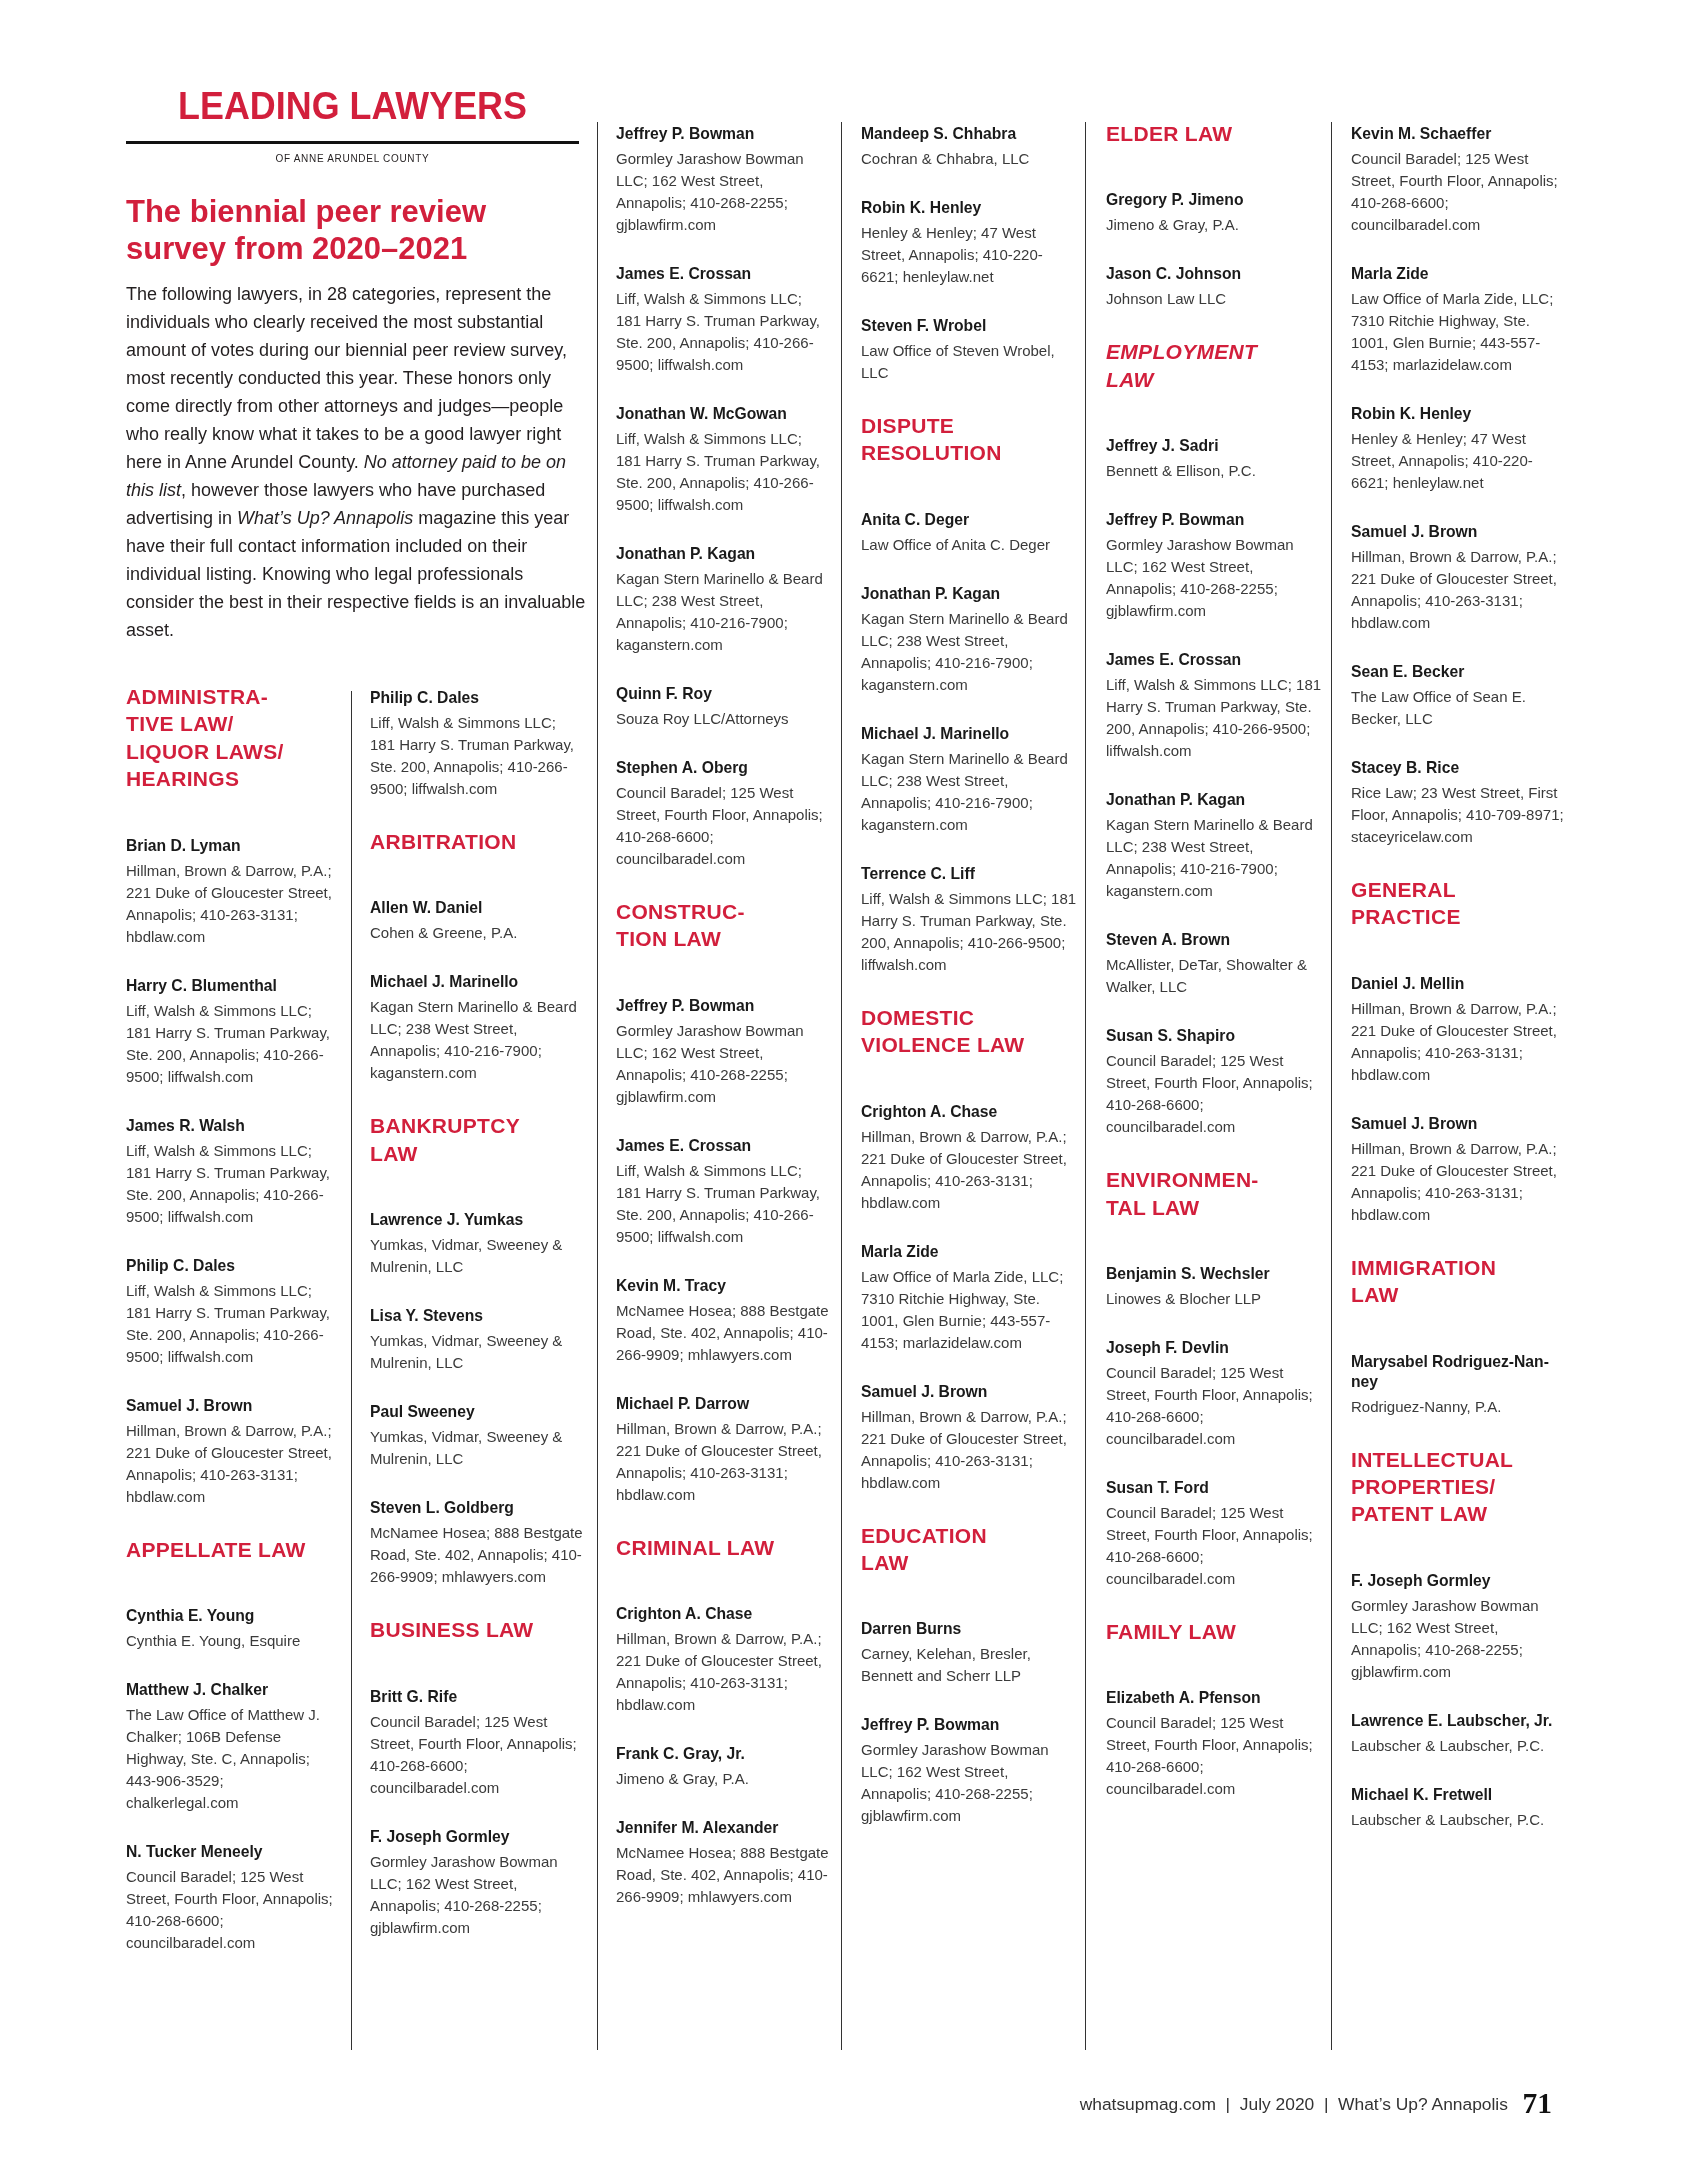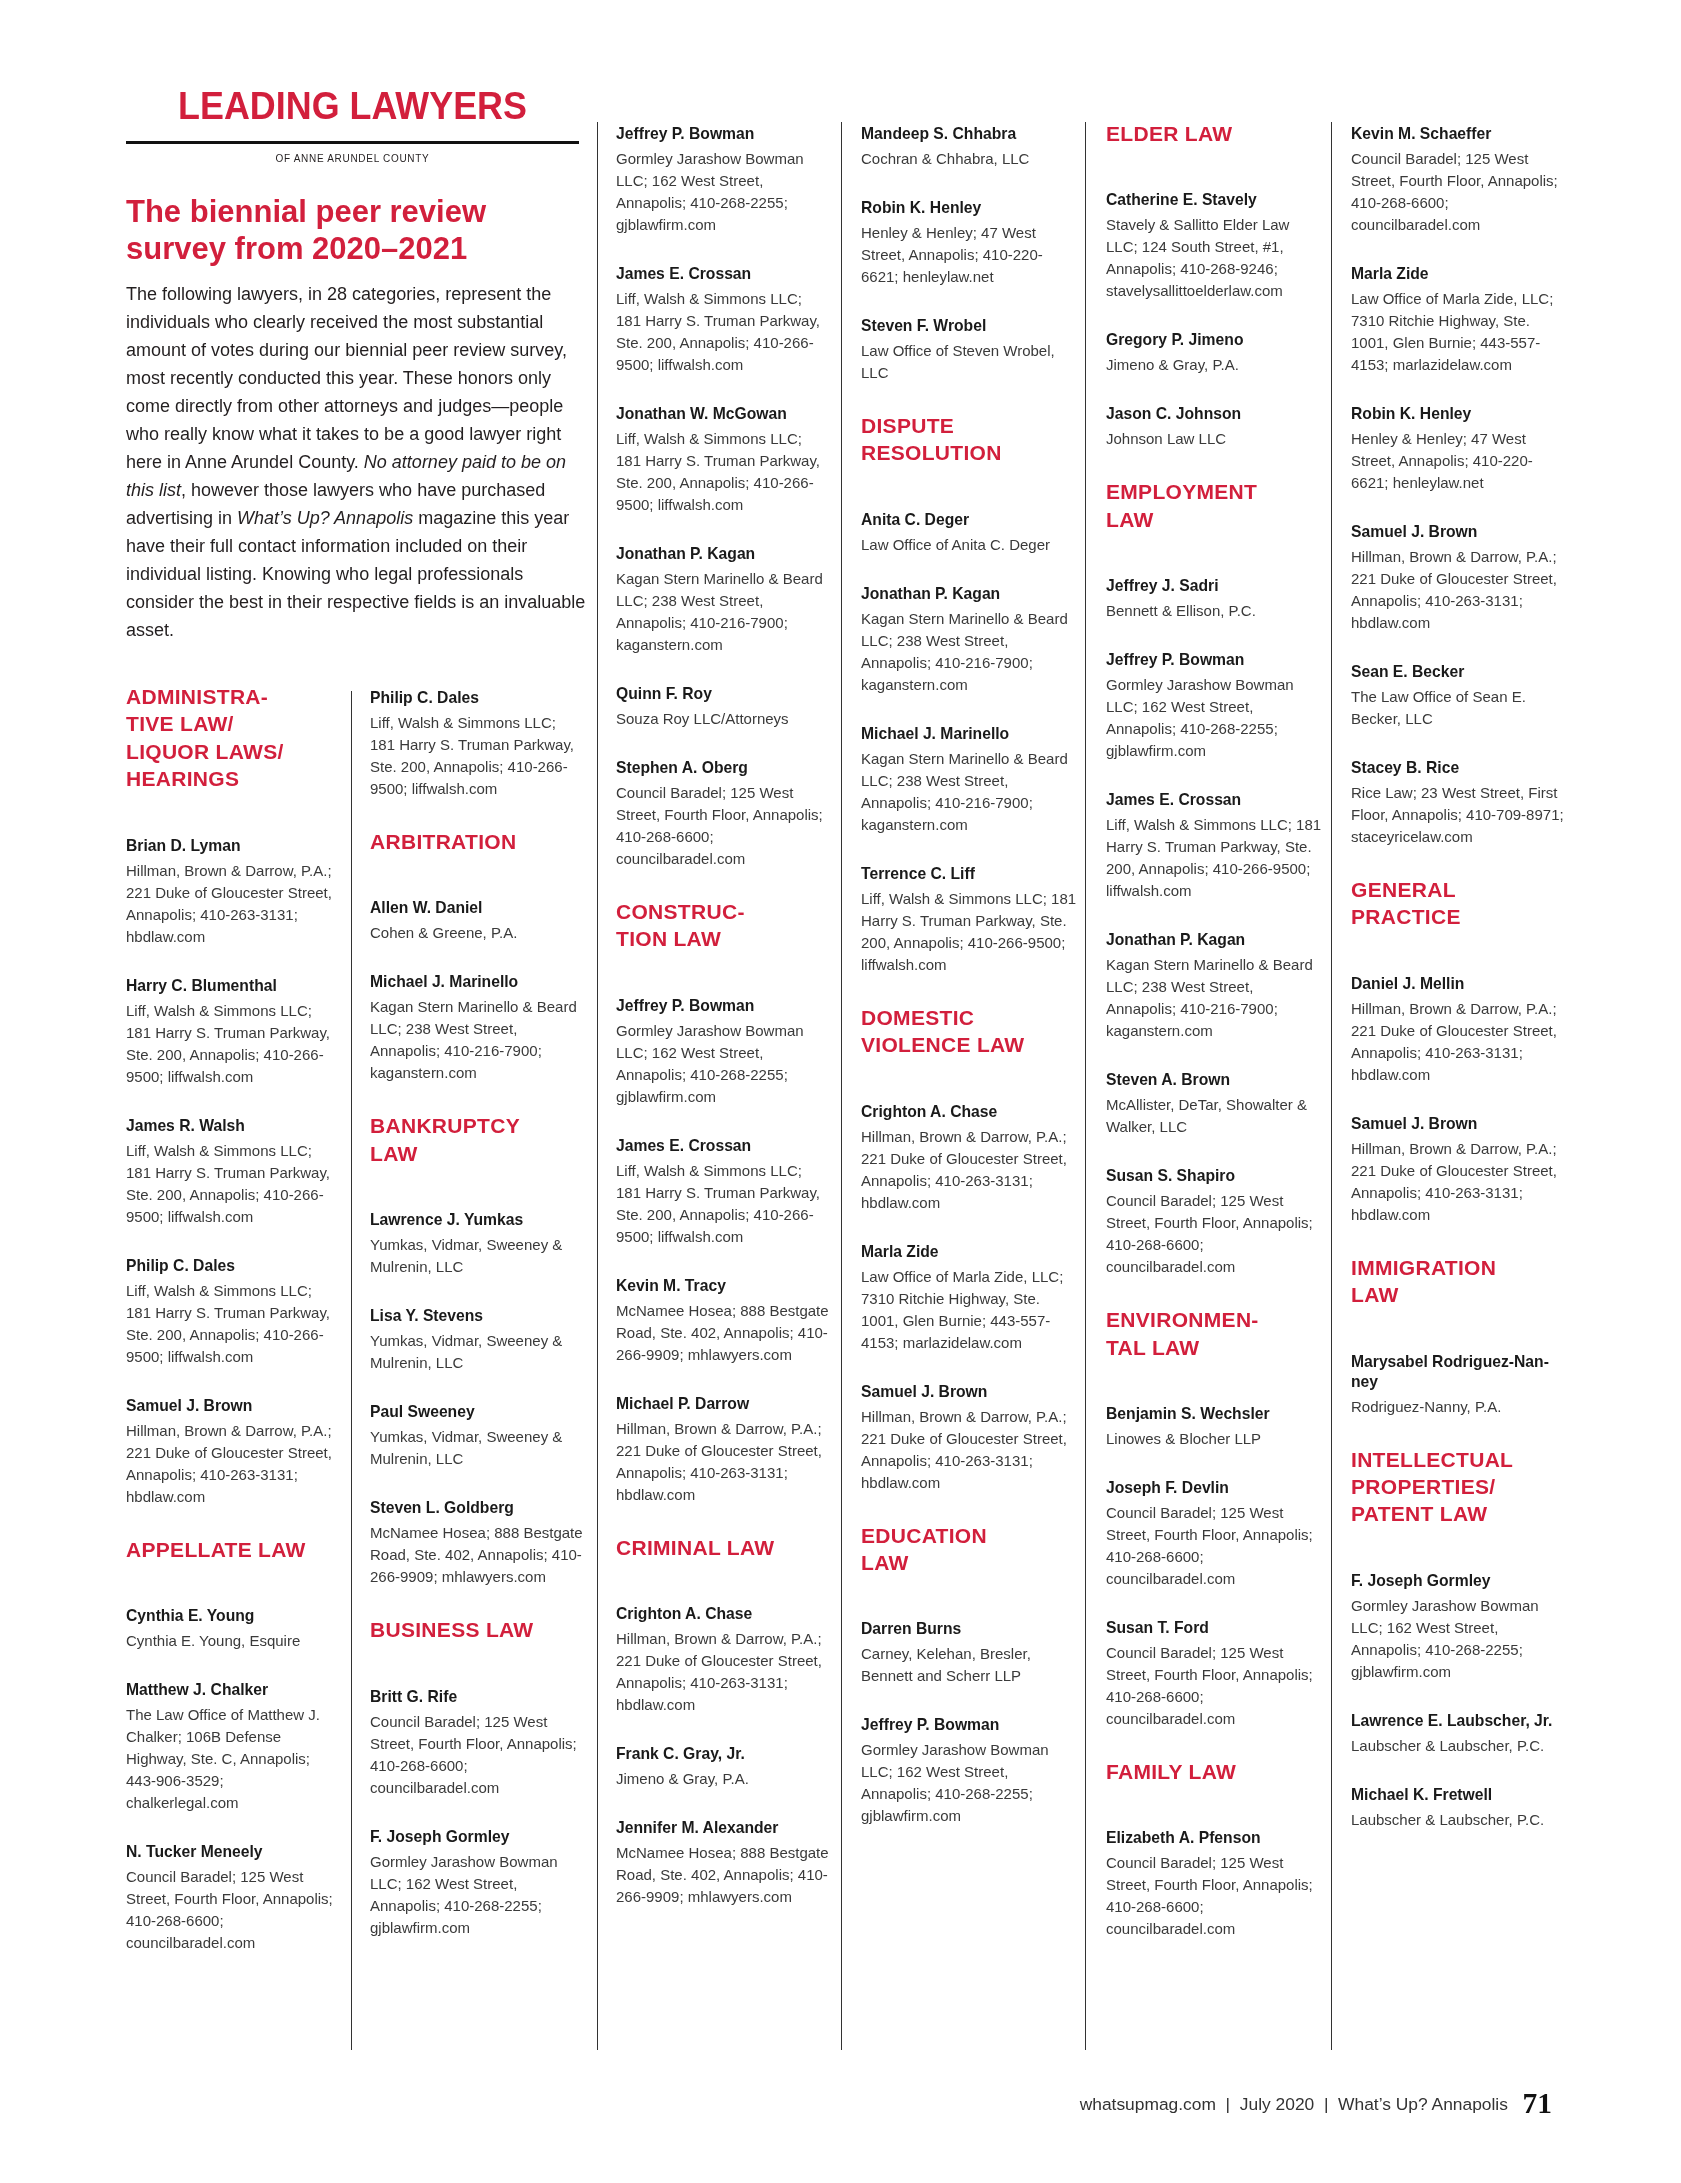--- a/index.html
+++ b/index.html
@@ -234,32 +234,28 @@
       <div class="info">Carney, Kelehan, Bresler, Bennett and Scherr LLP</div>
     </div>
     <div class="entry">
       <div class="name" style="white-space: pre-line;">Jeffrey P. Bowman</div>
       <div class="info">Gormley Jarashow Bowman LLC; 162 West Street, Annapolis; 410-268-2255; gjblawfirm.com</div>
     </div>
   </div>
 <div class="col" style="left:1106px; top:120px; width:218px;">
     <div class="cat" style="white-space: pre-line;">ELDER LAW</div>
     <div class="entry">
-      <div class="name" style="white-space: pre-line;">Catherine E. Stavely</div>
-      <div class="info">Stavely &amp; Sallitto Elder Law LLC; 124 South Street, #1, Annapolis; 410-268-9246; stavelysallittoelderlaw.com</div>
-    </div>
-    <div class="entry">
       <div class="name" style="white-space: pre-line;">Gregory P. Jimeno</div>
       <div class="info">Jimeno &amp; Gray, P.A.</div>
     </div>
     <div class="entry">
       <div class="name" style="white-space: pre-line;">Jason C. Johnson</div>
       <div class="info">Johnson Law LLC</div>
     </div>
-    <div class="cat" style="white-space: pre-line;">EMPLOYMENT
+    <div class="cat" style="white-space: pre-line; font-style: italic;">EMPLOYMENT
 LAW</div>
     <div class="entry">
       <div class="name" style="white-space: pre-line;">Jeffrey J. Sadri</div>
       <div class="info">Bennett &amp; Ellison, P.C.</div>
     </div>
     <div class="entry">
       <div class="name" style="white-space: pre-line;">Jeffrey P. Bowman</div>
       <div class="info">Gormley Jarashow Bowman LLC; 162 West Street, Annapolis; 410-268-2255; gjblawfirm.com</div>
     </div>
     <div class="entry">

